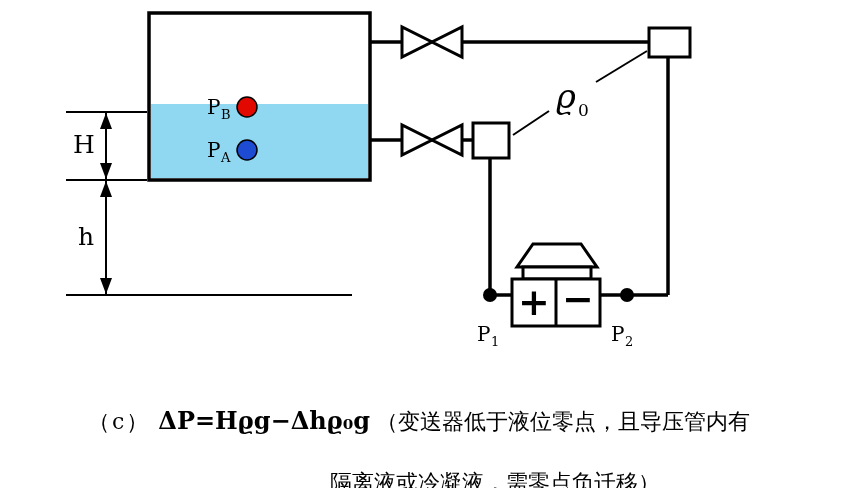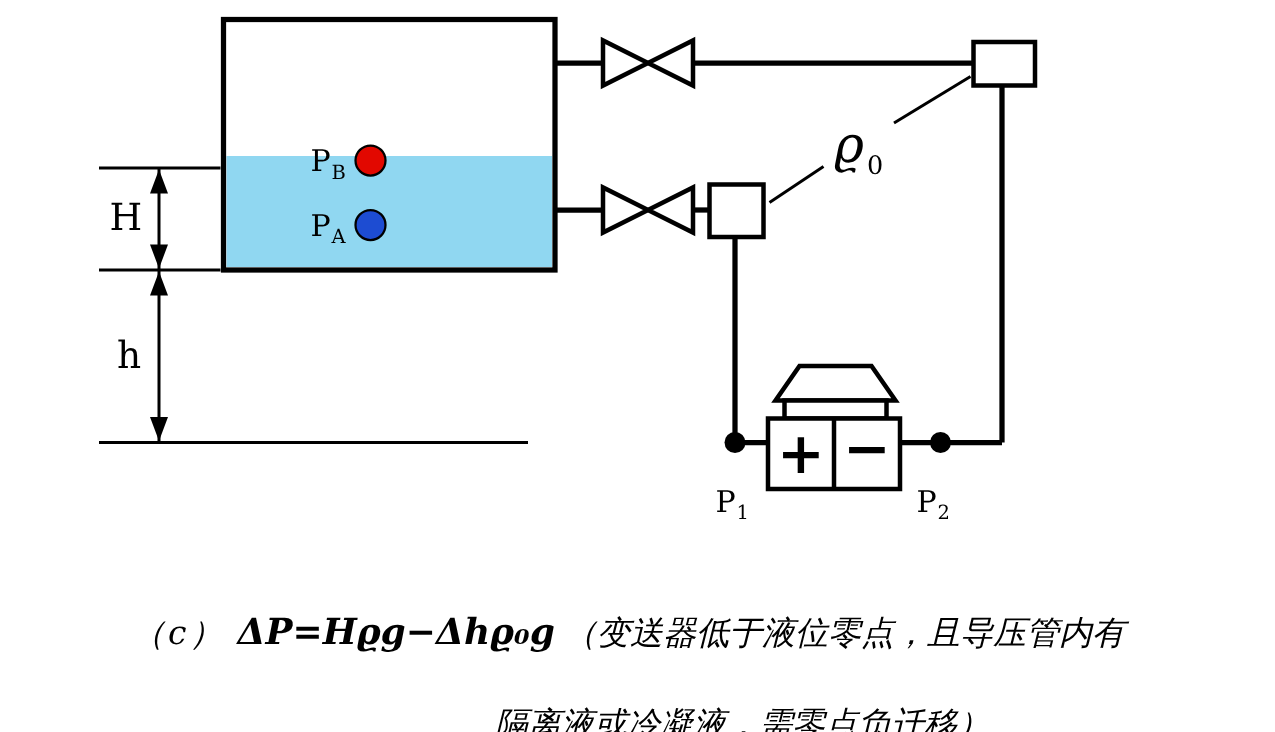--- a/index.html
+++ b/index.html
@@ -8,21 +8,20 @@
     width:850px;height:488px;
     background:#ffffff;
     font-family:"DejaVu Serif","Liberation Serif",serif;
     overflow:hidden;
   }
   svg{display:block;}
   svg text{font-family:"DejaVu Serif","Liberation Serif",serif;fill:#000;}
   .caption{
     position:absolute;left:0;top:400px;width:850px;height:88px;
     color:#000;
-    font-style:italic;
   }
   .cap-line1{
     position:absolute;left:88px;top:6px;white-space:nowrap;
     font-size:22px;
   }
   .cap-index{letter-spacing:2px;}
   .cap-formula{
     font-weight:bold;font-size:24px;padding:0 6px 0 8px;
   }
   .cap-note1{font-size:22px;}

